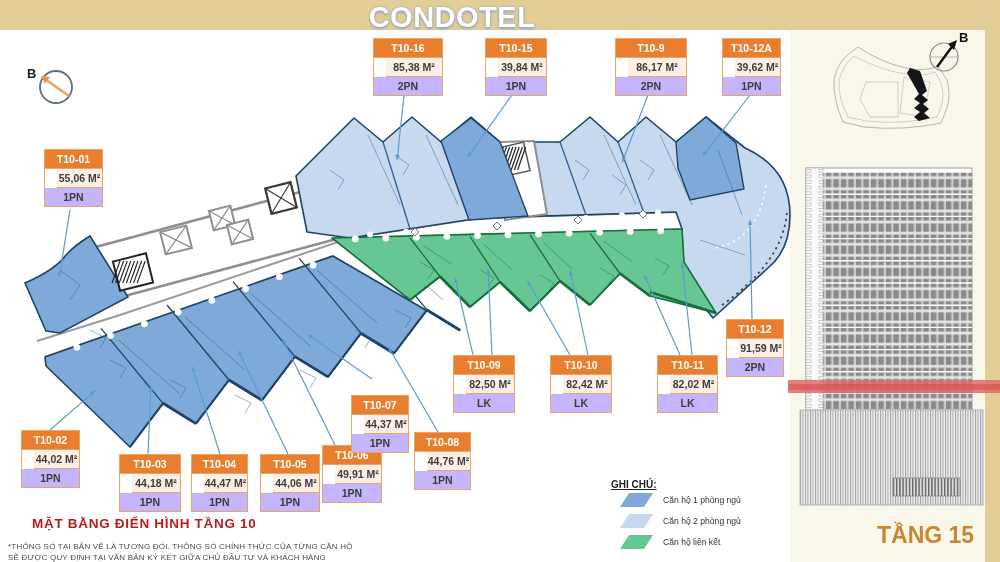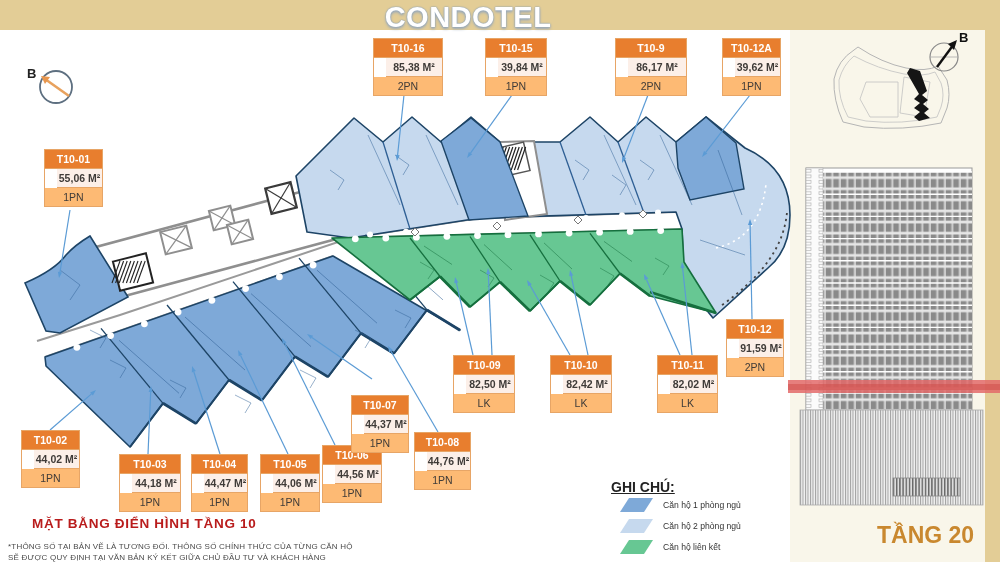--- a/index.html
+++ b/index.html
@@ -1,33 +1,33 @@
 <!DOCTYPE html>
 <html><head><meta charset="utf-8">
 <style>
 html,body{margin:0;padding:0;}
 body{width:1000px;height:562px;position:relative;overflow:hidden;background:#ffffff;
   font-family:"Liberation Sans",sans-serif;}
 .banner{position:absolute;left:0;top:0;width:1000px;height:30px;background:#e3cd96;}
-.brand{position:absolute;left:16px;top:1px;width:904px;text-align:center;
+.brand{position:absolute;left:0;top:1px;width:904px;text-align:center;
   font-size:29px;font-weight:bold;color:#ffffff;letter-spacing:0.5px;
   text-shadow:0 0 2px #8fa3b8,0 2px 3px #97a9bd,0 0 1px #7e94ad;}
 .rpanel{position:absolute;left:790px;top:30px;width:195px;height:532px;background:#f9f6ea;}
 .rstrip{position:absolute;left:985px;top:0;width:15px;height:562px;background:#e3cd96;}
 .lbox{position:absolute;border:1px solid #e7a566;background:#fff;text-align:center;
   font-size:10.5px;line-height:18px;color:#3f3b38;z-index:5;}
 .lh{background:#e87e2e;color:#fff;font-weight:bold;height:18px;border-bottom:1px solid #e7a566;}
 .lm{background:#fcefe8;font-weight:bold;height:18px;border-bottom:1px solid #e7a566;margin-left:12px;}
-.lb{background:#fdba74;font-weight:normal;height:18px;}
+.lb{background:#c4b5fd;font-weight:bold;height:18px;}
 .compassB{position:absolute;left:27px;top:66px;font-size:13px;font-weight:bold;color:#222;}
 .title{position:absolute;left:32px;top:516px;font-size:13.5px;font-weight:bold;color:#b91c1c;letter-spacing:0.7px;}
 .disc{position:absolute;left:8px;top:535px;font-size:8px;color:#4a4a4a;line-height:10.5px;letter-spacing:0.2px;margin-top:7px;}
 .tang{position:absolute;left:877px;top:522px;font-size:23px;font-weight:bold;color:#c9882f;}
 .legend{position:absolute;left:611px;top:479px;z-index:6;}
-.lg-title{font-size:14px;font-weight:bold;color:#222;text-decoration:underline;}
+.lg-title{font-size:10px;font-weight:bold;color:#222;text-decoration:underline;}
 .lg-row{position:relative;height:20px;margin-top:1px;}
 .lg-label{position:absolute;left:52px;top:4px;font-size:8.6px;color:#333;white-space:nowrap;}
 </style></head>
 <body>
 <div class="banner"></div>
 <div class="brand">CONDOTEL</div>
 <div class="rpanel"></div>
 <div class="rstrip"></div>
 <svg width="1000" height="562" style="position:absolute;left:0;top:0" xmlns="http://www.w3.org/2000/svg">
 <defs>
@@ -319,21 +319,21 @@
     <div class="lm">44,47 M²</div>
     <div class="lb">1PN</div>
   </div>
 <div class="lbox" style="left:260px;top:454px;width:58px">
     <div class="lh">T10-05</div>
     <div class="lm">44,06 M²</div>
     <div class="lb">1PN</div>
   </div>
 <div class="lbox" style="left:322px;top:445px;width:58px">
     <div class="lh">T10-06</div>
-    <div class="lm">44,56 M²</div>
+    <div class="lm">49,91 M²</div>
     <div class="lb">1PN</div>
   </div>
 <div class="lbox" style="left:351px;top:395px;width:56px">
     <div class="lh">T10-07</div>
     <div class="lm">44,37 M²</div>
     <div class="lb">1PN</div>
   </div>
 <div class="lbox" style="left:414px;top:432px;width:55px">
     <div class="lh">T10-08</div>
     <div class="lm">44,76 M²</div>
@@ -355,21 +355,21 @@
     <div class="lb">LK</div>
   </div>
 <div class="lbox" style="left:726px;top:319px;width:56px">
     <div class="lh">T10-12</div>
     <div class="lm">91,59 M²</div>
     <div class="lb">2PN</div>
   </div>
 <div class="compassB">B</div>
 <div class="title">MẶT BẰNG ĐIỂN HÌNH TẦNG 10</div>
 <div class="disc">*THÔNG SỐ TẠI BẢN VẼ LÀ TƯƠNG ĐỐI. THÔNG SỐ CHÍNH THỨC CỦA TỪNG CĂN HỘ<br>SẼ ĐƯỢC QUY ĐỊNH TẠI VĂN BẢN KÝ KẾT GIỮA CHỦ ĐẦU TƯ VÀ KHÁCH HÀNG</div>
-<div class="tang">TẦNG 20</div>
+<div class="tang">TẦNG 15</div>
 <div class="legend">
 <div class="lg-title">GHI CHÚ:</div>
 <div class="lg-row"><svg width="50" height="18">
         <polygon points="18,2 42,2 33,16 9,16" fill="#7ea9d8"></polygon>
       </svg><span class="lg-label">Căn hộ 1 phòng ngủ</span></div>
 <div class="lg-row"><svg width="50" height="18">
         <polygon points="18,2 42,2 33,16 9,16" fill="#c6d9ee"></polygon>
       </svg><span class="lg-label">Căn hộ 2 phòng ngủ</span></div>
 <div class="lg-row"><svg width="50" height="18">
         <polygon points="18,2 42,2 33,16 9,16" fill="#67c793"></polygon>

